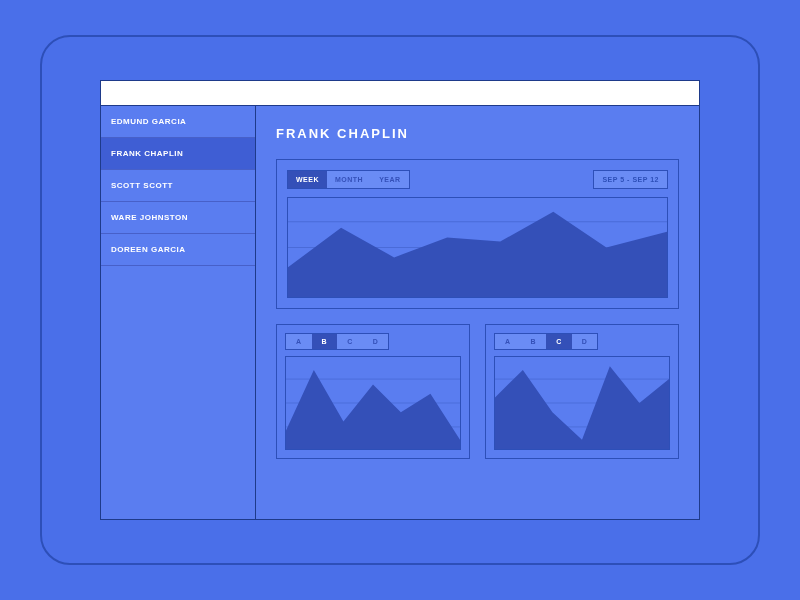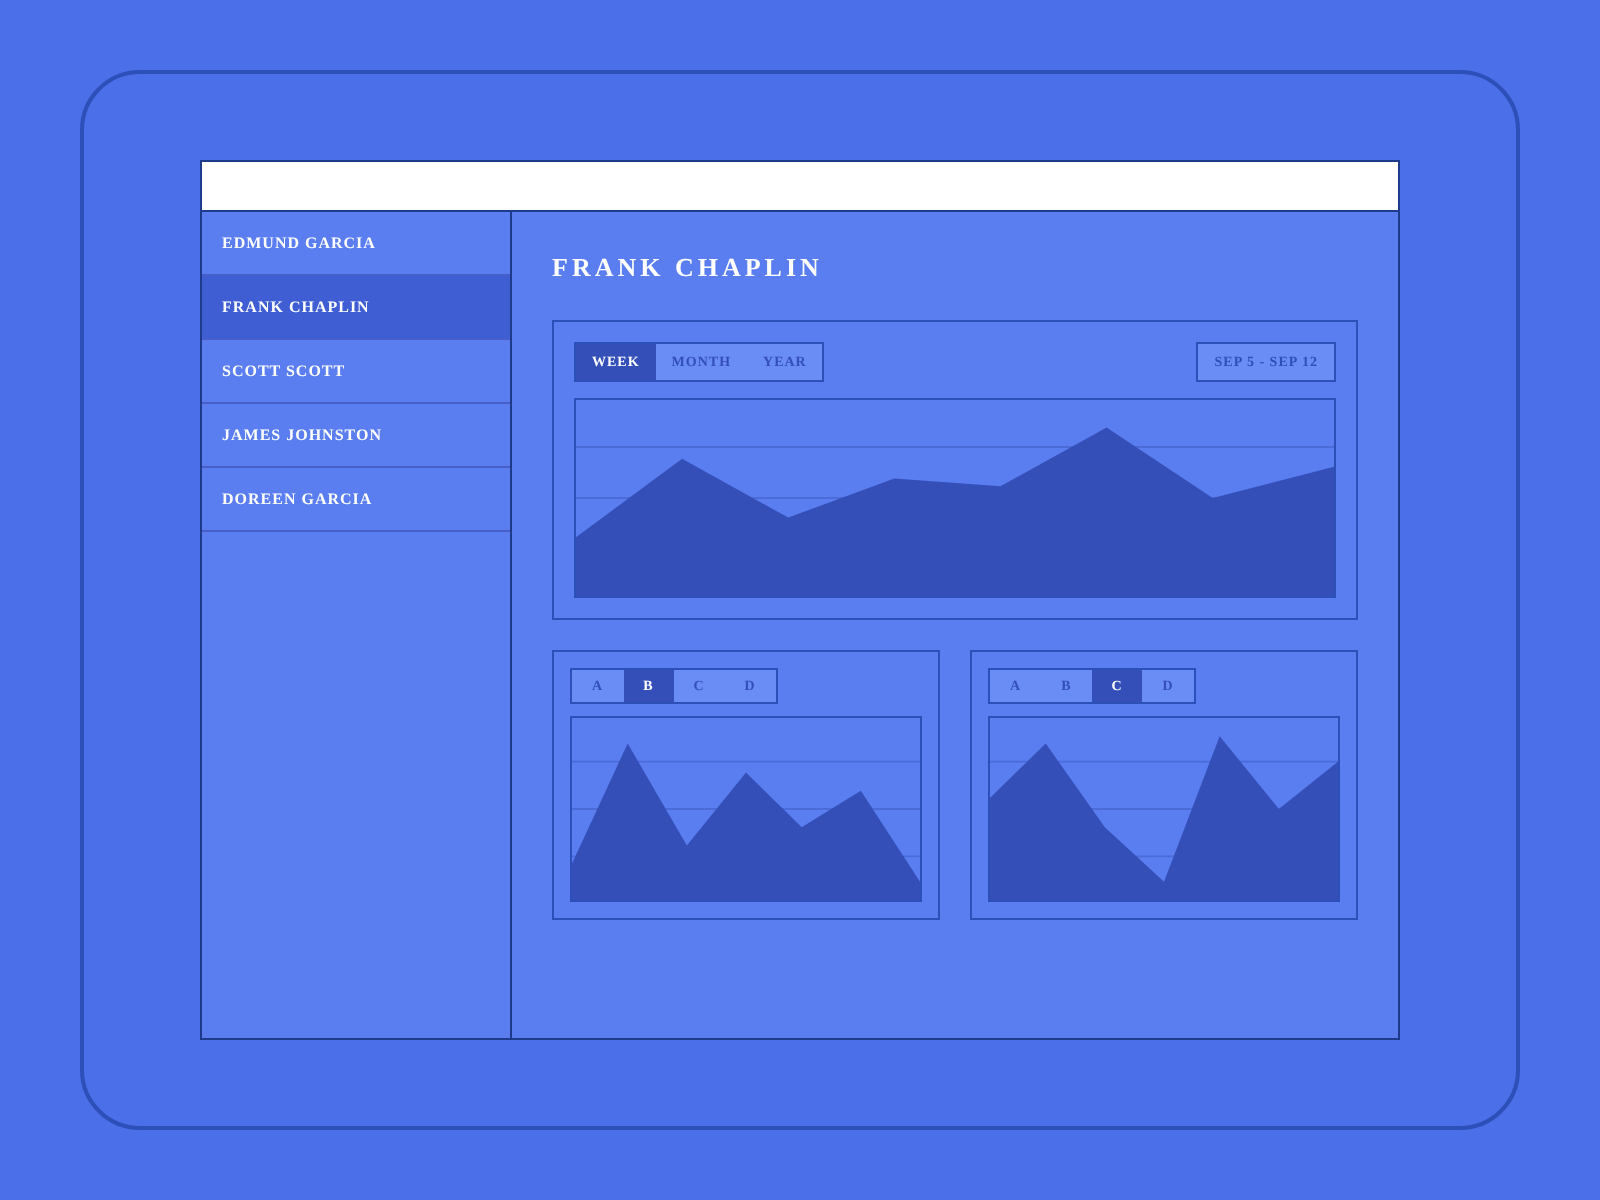--- a/index.html
+++ b/index.html
@@ -13,21 +13,20 @@
   justify-content: center;
 }
 .frame {
   width: 720px;
   height: 530px;
   border: 2px solid #2d4fb8;
   border-radius: 30px;
   display: flex;
   align-items: center;
   justify-content: center;
-  font-family: Liberation Serif, serif;
 }
 .window {
   width: 600px;
   height: 440px;
   border: 1px solid #1e3a8a;
   background: #5a7df0;
   display: flex;
   flex-direction: column;
 }
 .titlebar {
@@ -158,21 +157,21 @@
 <body>
 
 <div class="frame">
   <div class="window">
     <div class="titlebar"></div>
     <div class="body">
       <div class="sidebar">
         <div class="sidebar-item">EDMUND GARCIA</div>
         <div class="sidebar-item active">FRANK CHAPLIN</div>
         <div class="sidebar-item">SCOTT SCOTT</div>
-        <div class="sidebar-item">JAMES JOHNSTON</div>
+        <div class="sidebar-item">WARE JOHNSTON</div>
         <div class="sidebar-item">DOREEN GARCIA</div>
       </div>
       <div class="main">
         <div class="page-title">FRANK CHAPLIN</div>
 
         <div class="card card-top">
           <div class="controls">
             <div class="seg">
               <div class="seg-btn active">WEEK</div>
               <div class="seg-btn">MONTH</div>

